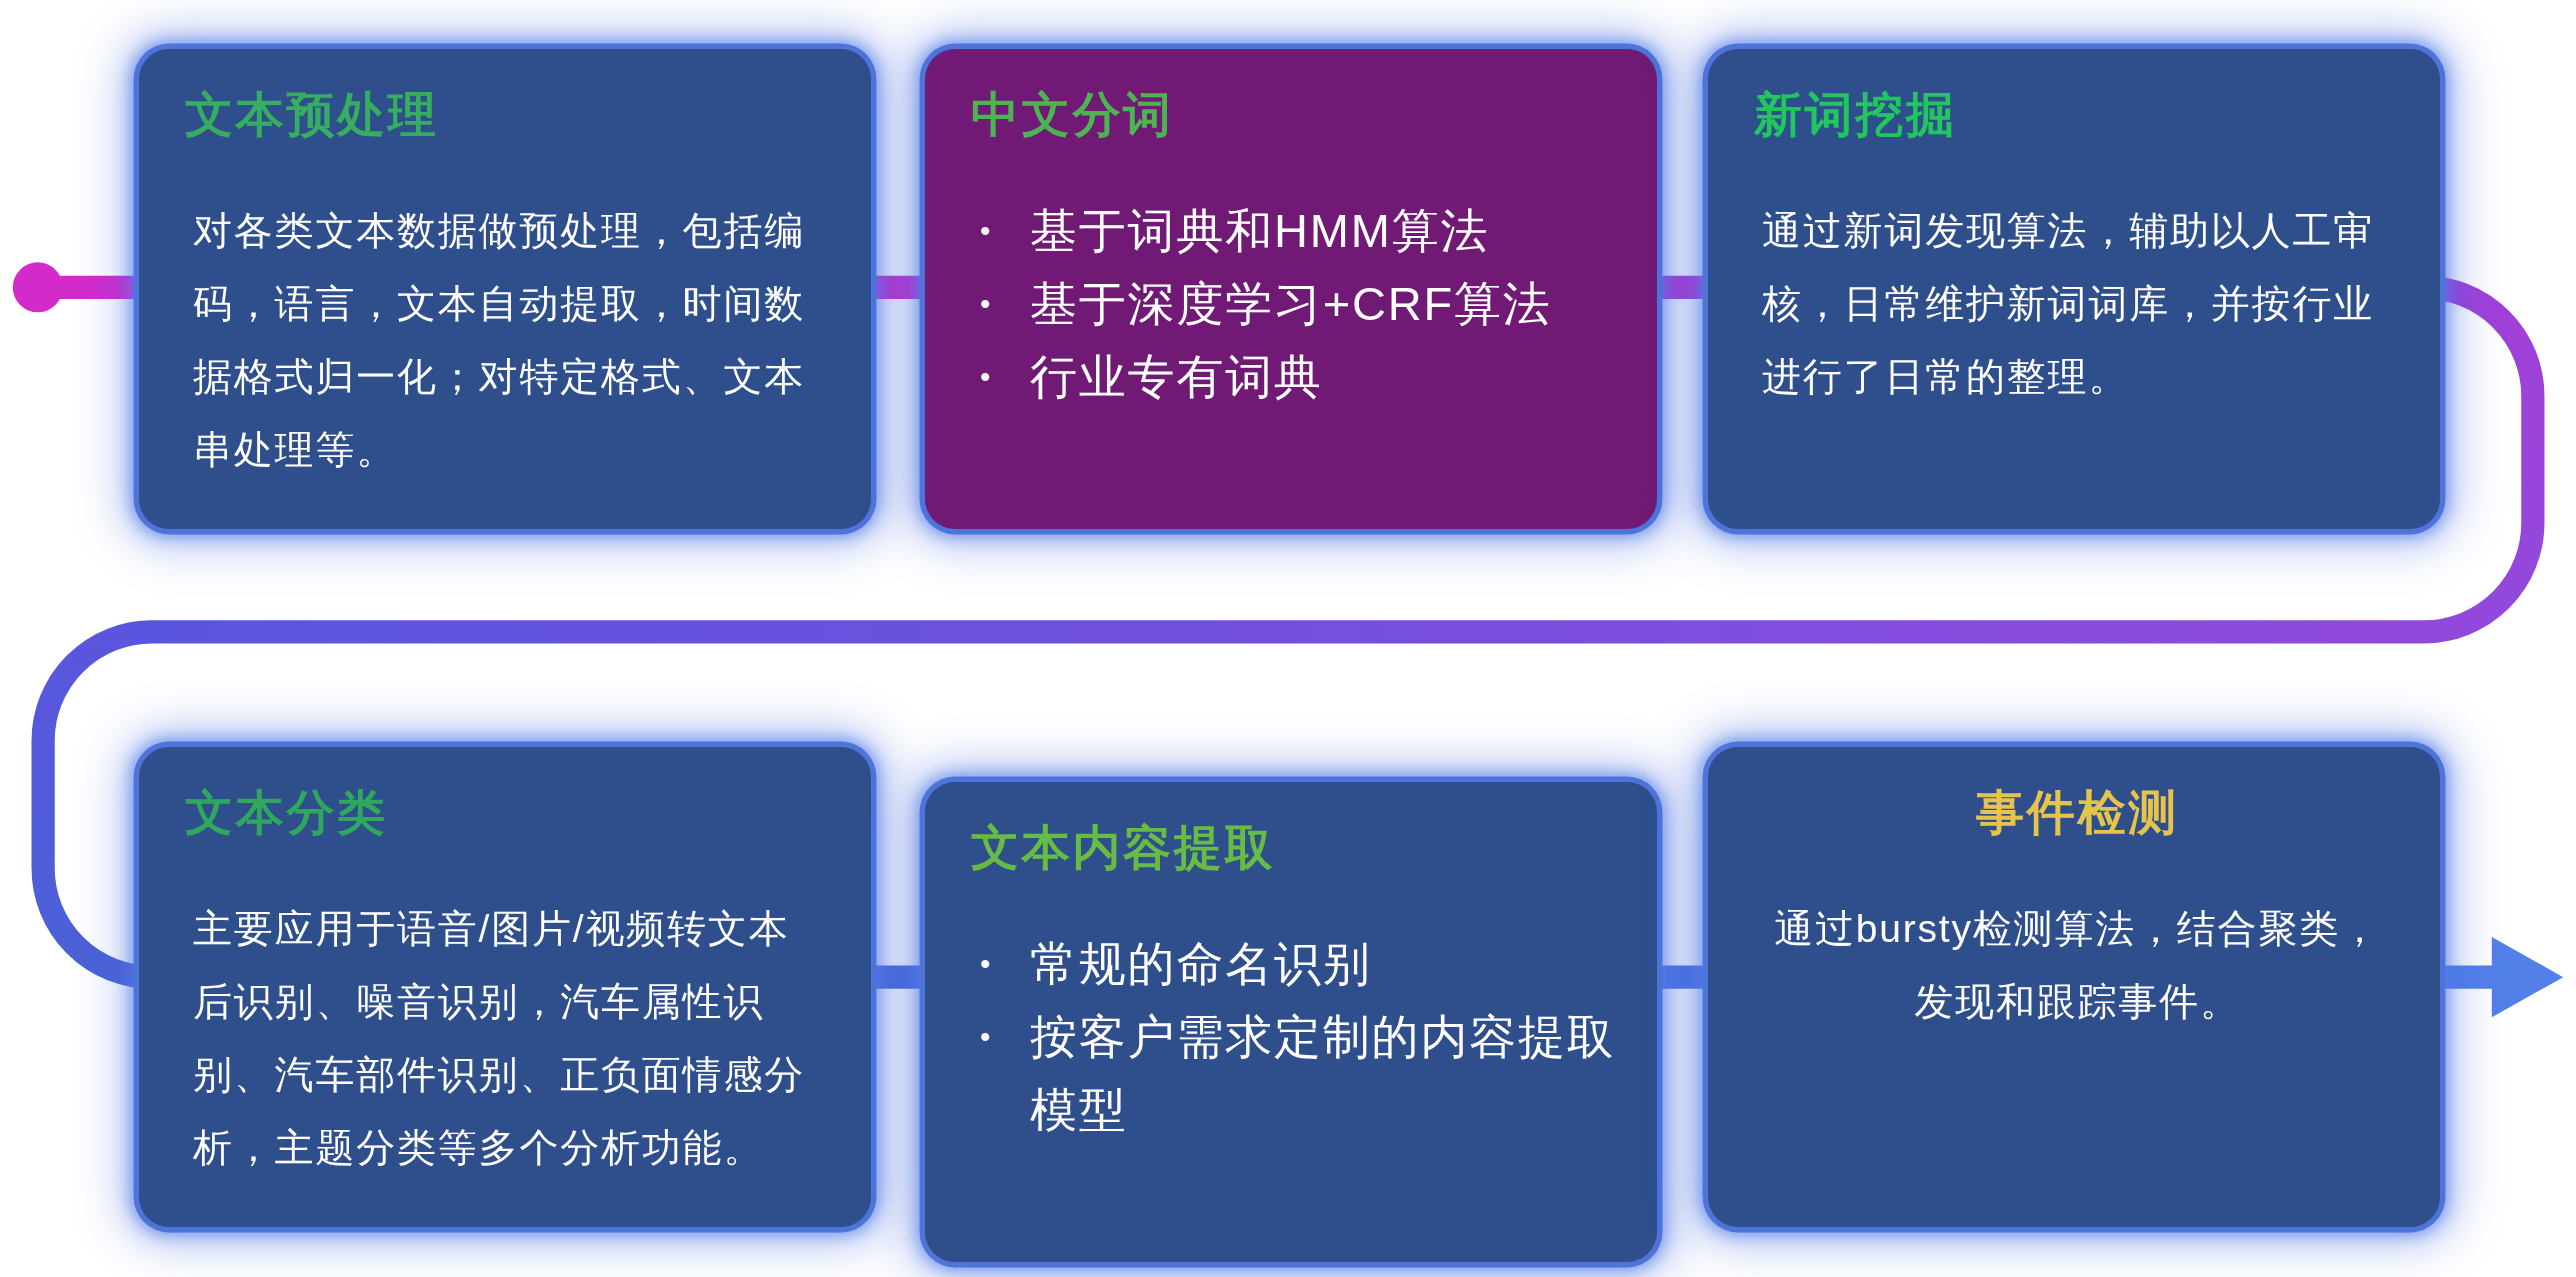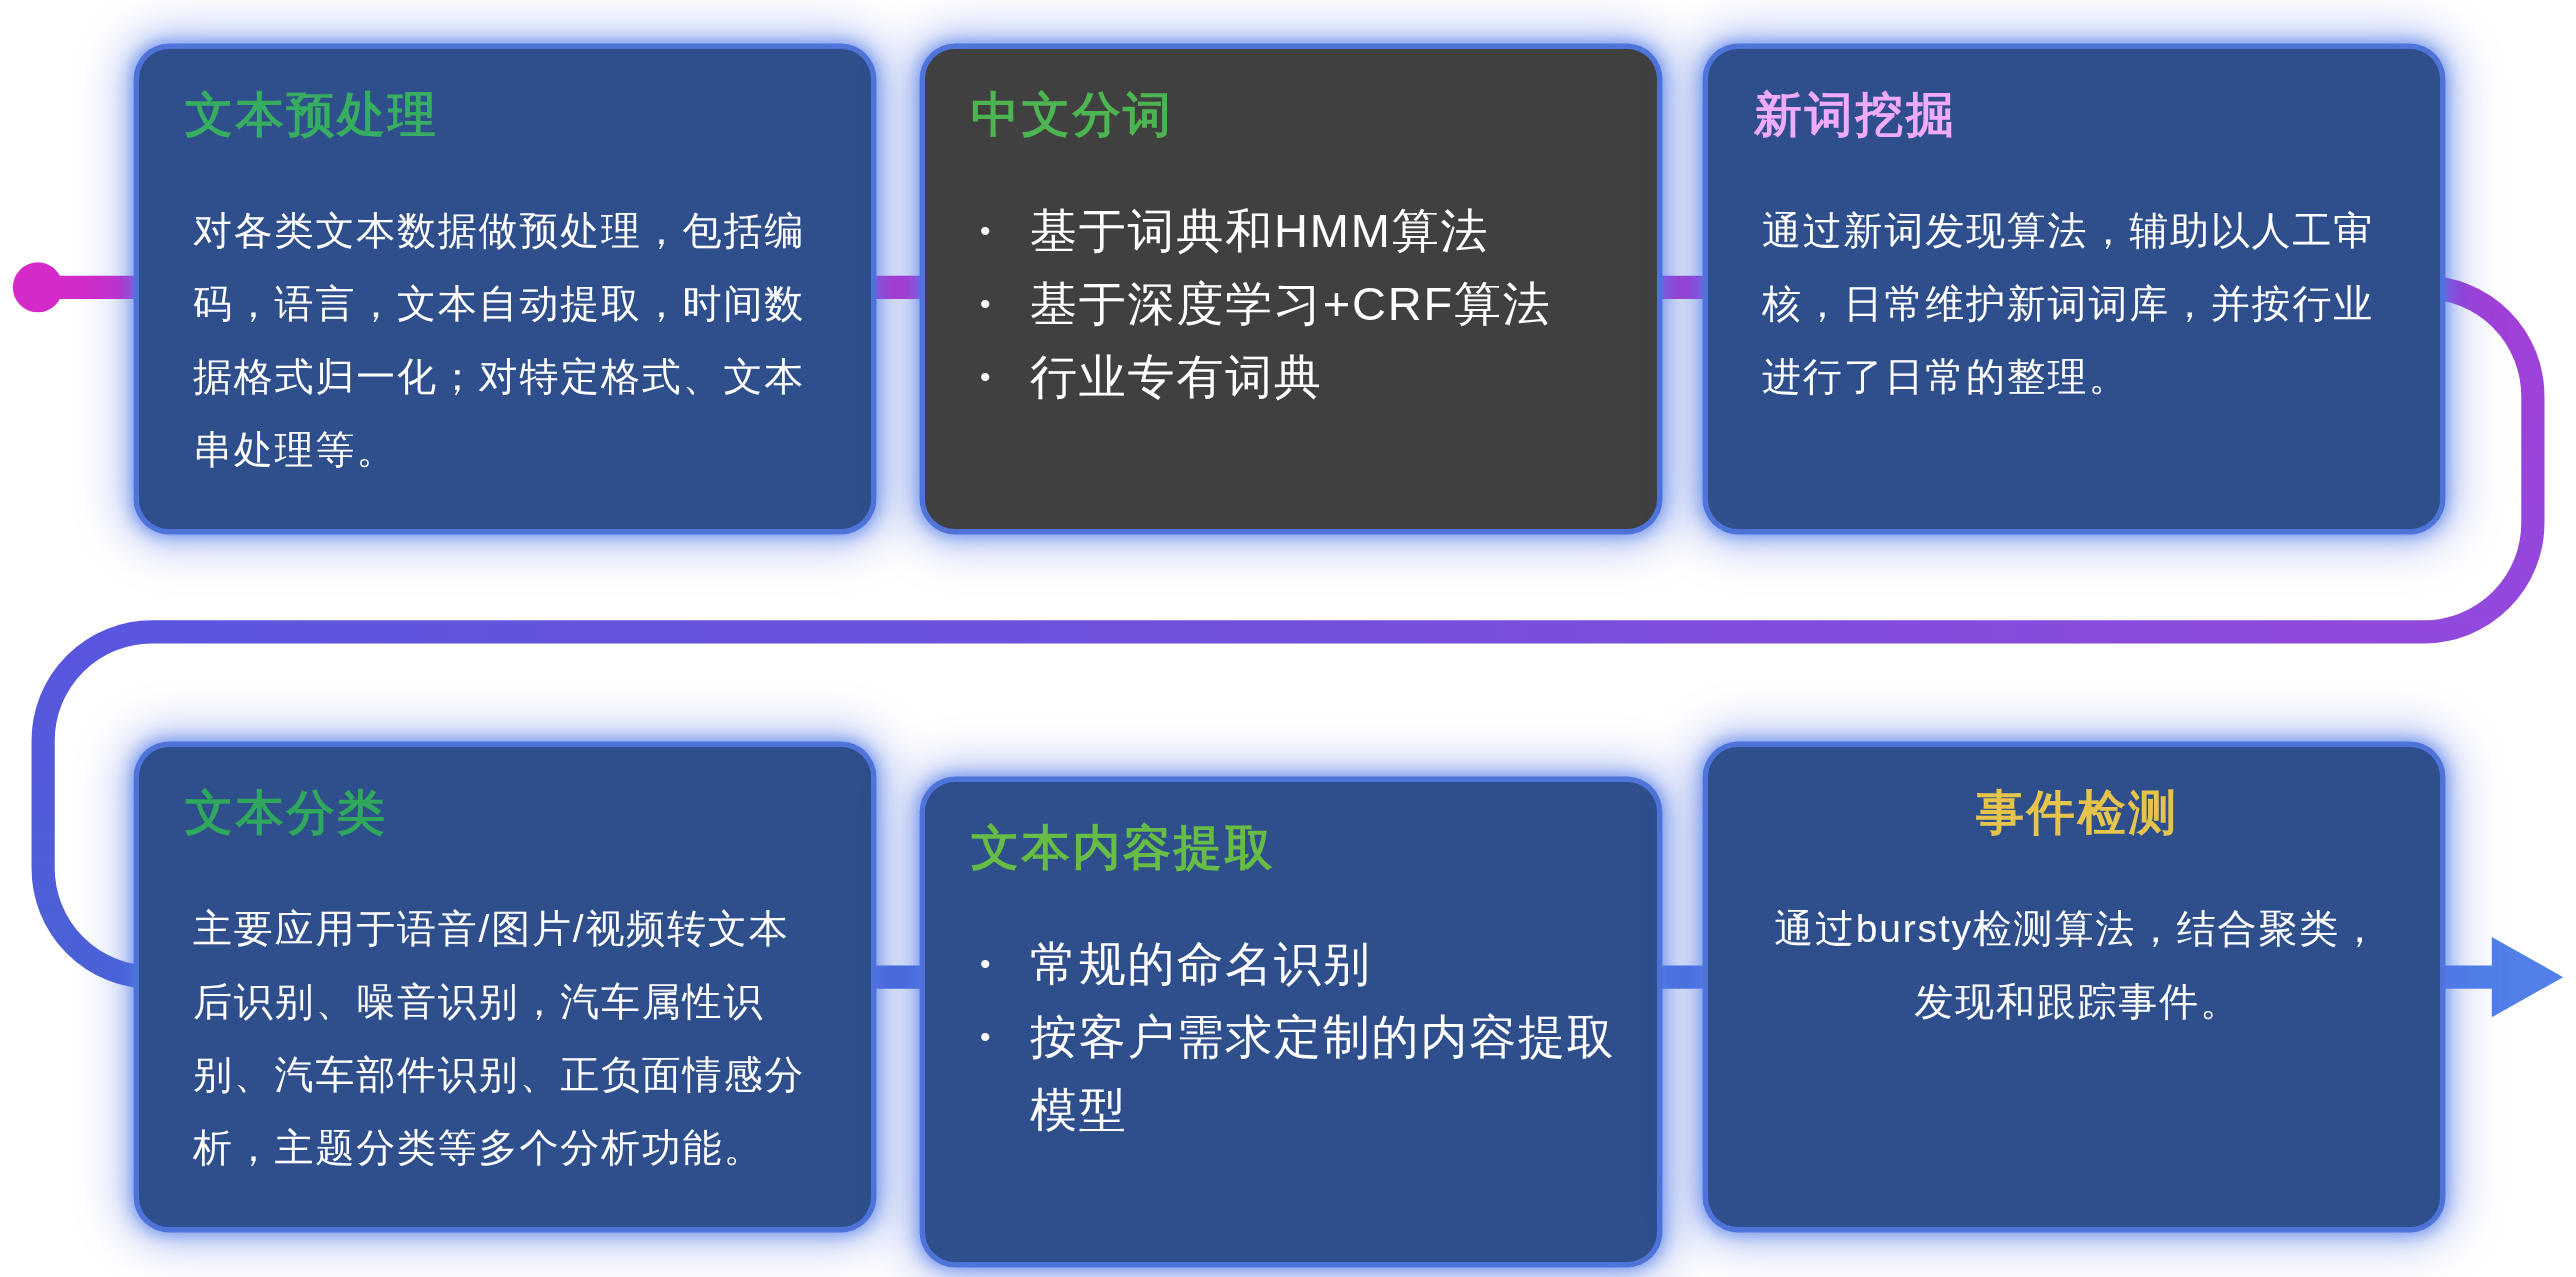--- a/index.html
+++ b/index.html
@@ -113,40 +113,40 @@
     <path d="M 170 708 A 122 122 0 0 0 48 830 V 973 A 122 122 0 0 0 170 1095" fill="none" stroke="url(#g4)" stroke-width="26"></path>
     <path d="M 170 1095 H 2800" fill="none" stroke="url(#g5)" stroke-width="26"></path>
     <polygon points="2792,1050 2792,1140 2872,1095" fill="#5280E8"></polygon>
   </svg>
 
   <section class="card x0 r0" style="background-color: rgb(46, 78, 140);">
     <h2 class="card-title" style="color: rgb(54, 173, 96);">文本预处理</h2>
     <p class="card-text">对各类文本数据做预处理，包括编码，语言，文本自动提取，时间数据格式归一化；对特定格式、文本串处理等。</p>
   </section>
 
-  <section class="card x1 r0" style="background-color: #404040;">
+  <section class="card x1 r0" style="background-color: #701a75;">
     <h2 class="card-title" style="color: rgb(77, 180, 82);">中文分词</h2>
     <ul class="card-bullets">
       <li class="bullet">
         <span class="bullet-dot">•</span>
         <span class="bullet-text">基于词典和HMM算法</span>
       </li>
       <li class="bullet">
         <span class="bullet-dot">•</span>
         <span class="bullet-text">基于深度学习+CRF算法</span>
       </li>
       <li class="bullet">
         <span class="bullet-dot">•</span>
         <span class="bullet-text">行业专有词典</span>
       </li>
     </ul>
   </section>
 
   <section class="card x2 r0" style="background-color: rgb(46, 78, 140);">
-    <h2 class="card-title" style="color: #f0abfc;">新词挖掘</h2>
+    <h2 class="card-title" style="color: #22c55e;">新词挖掘</h2>
     <p class="card-text">通过新词发现算法，辅助以人工审核，日常维护新词词库，并按行业进行了日常的整理。</p>
   </section>
 
   <section class="card x0 r1" style="background-color: rgb(46, 78, 140);">
     <h2 class="card-title" style="color: rgb(47, 167, 92);">文本分类</h2>
     <p class="card-text">主要应用于语音/图片/视频转文本后识别、噪音识别，汽车属性识别、汽车部件识别、正负面情感分析，主题分类等多个分析功能。</p>
   </section>
 
   <section class="card x1 r1" style="background-color: rgb(46, 78, 140); margin-top: 35px;">
     <h2 class="card-title" style="color: rgb(102, 188, 68);">文本内容提取</h2>

